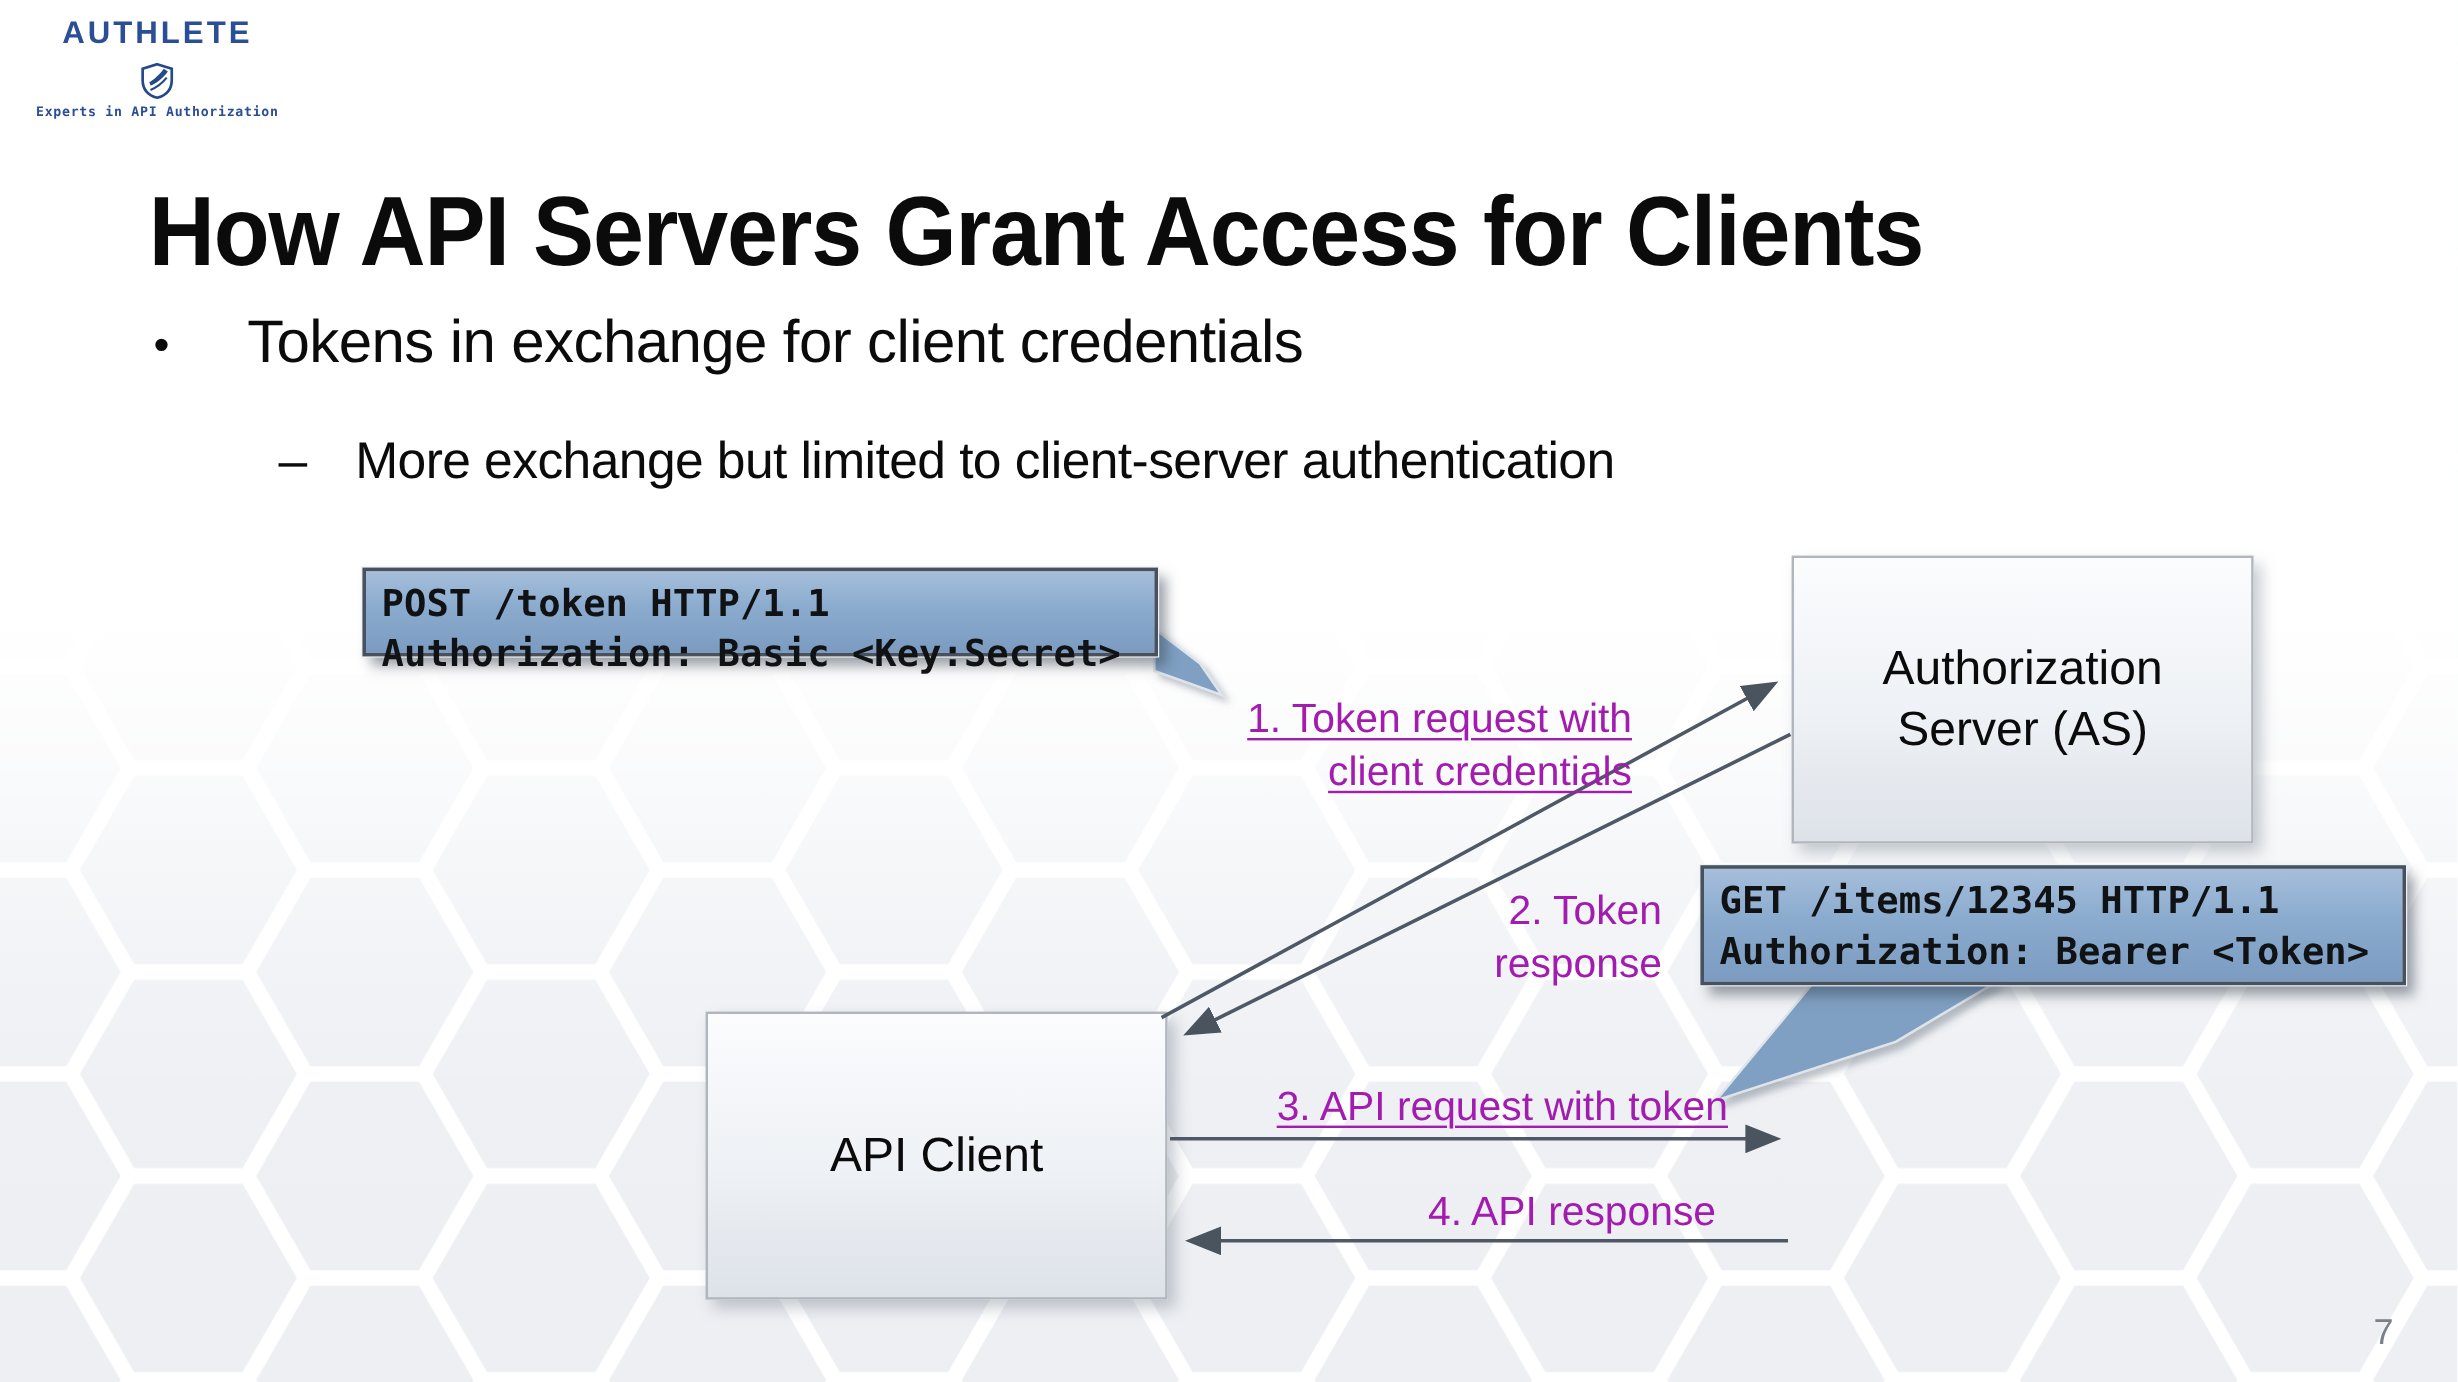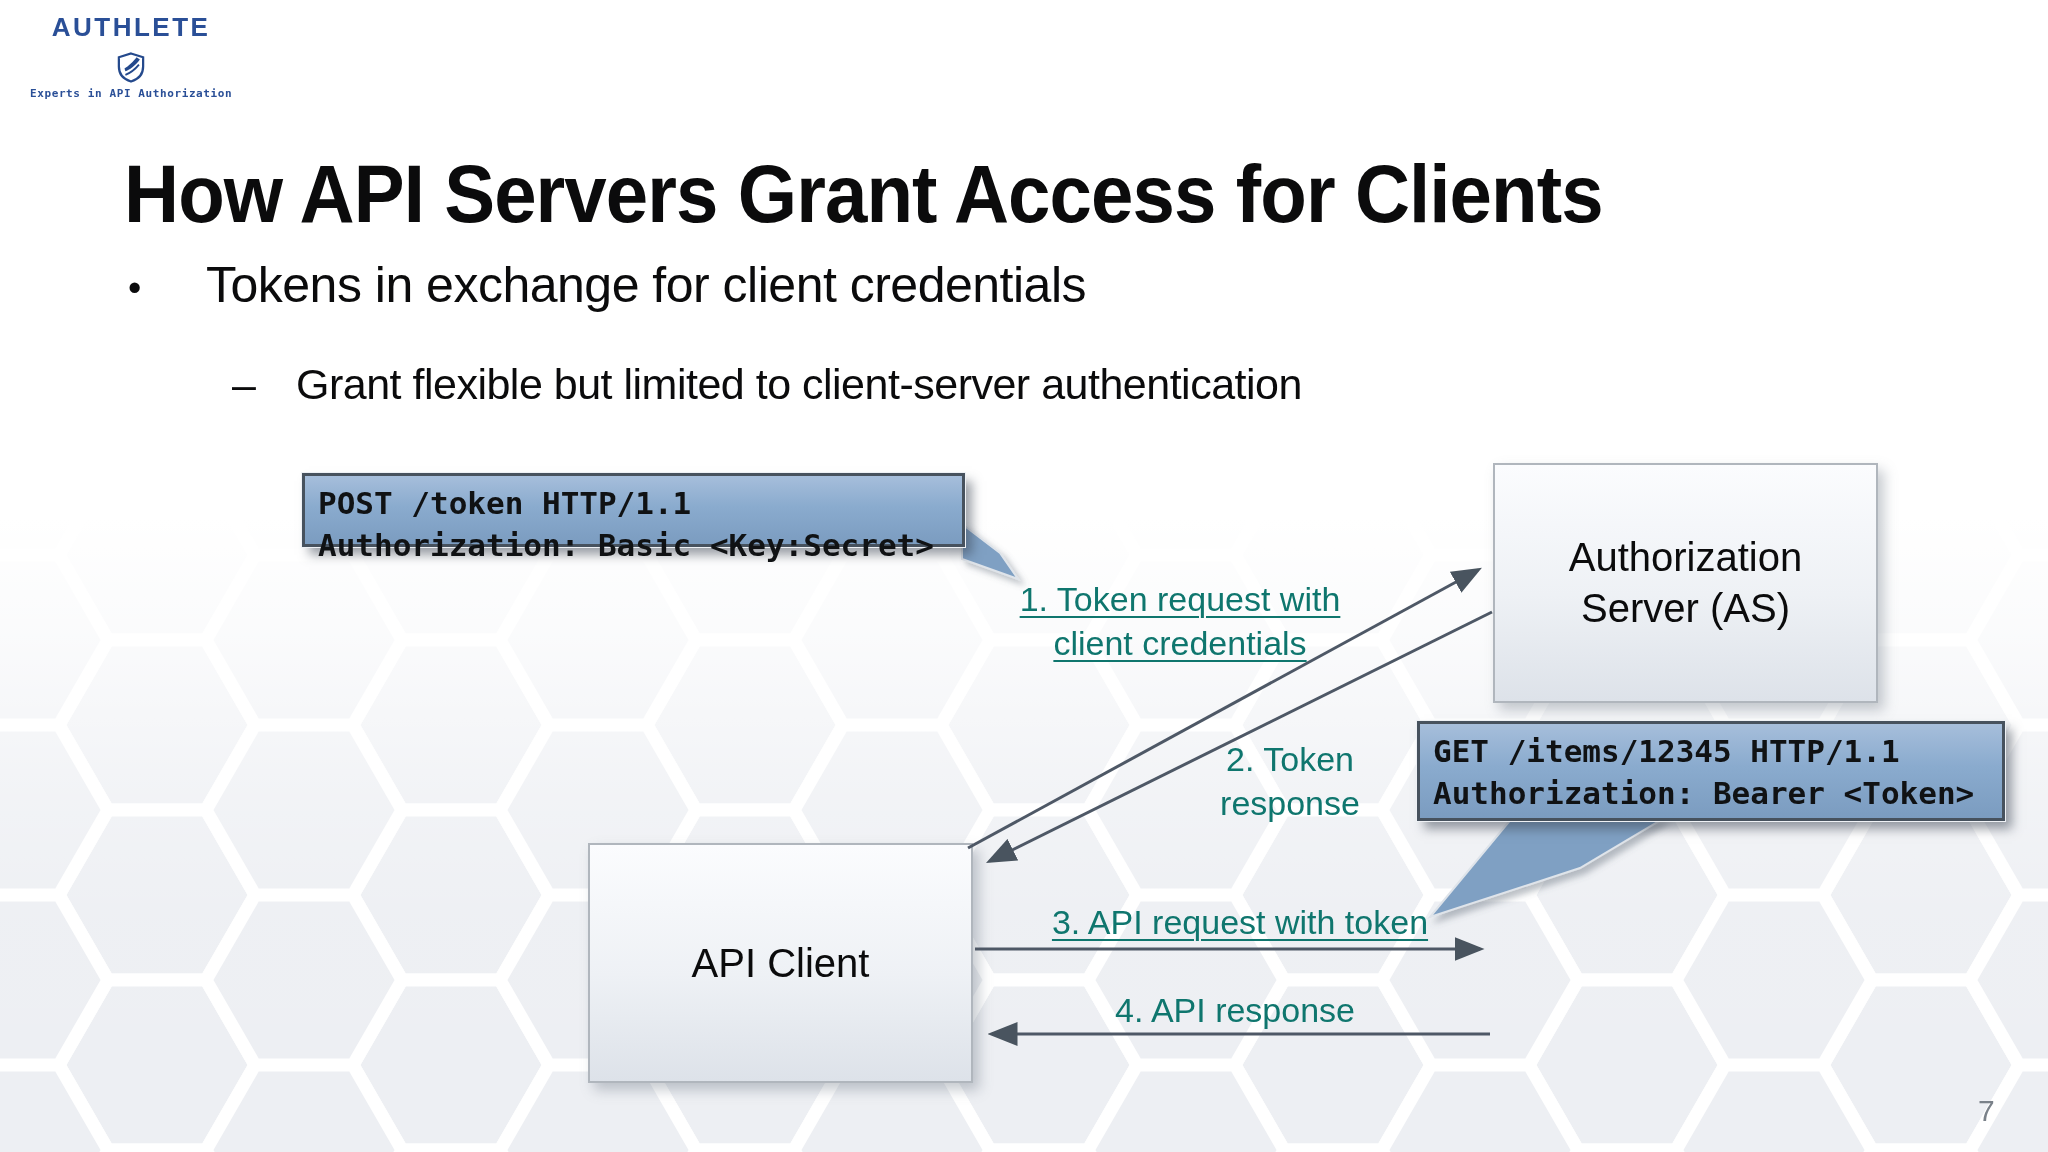--- a/index.html
+++ b/index.html
@@ -40,21 +40,21 @@
         background:linear-gradient(180deg,#a6bedb 0%,#8aabce 45%,#7b9cc0 100%);
         border:3px solid #47525e;
         box-shadow:0 0 0 1px #eef1f5, 7px 8px 10px rgba(55,65,80,.5);
         font-family:"DejaVu Sans Mono",monospace;font-weight:bold;font-size:31px;line-height:42px;
         color:#101214;padding:6px 0 0 13px;}
   #callout-post{left:302px;top:473px;width:663px;height:74px;}
   #callout-get{left:1417px;top:721px;width:588px;height:100px;}
   .code-line{white-space:pre;}
 
   
-  .flow-label{position:absolute;text-align:center;font-size:34px;line-height:44px;color:#0f766e;}
+  .flow-label{position:absolute;text-align:right;font-size:34px;line-height:44px;color:#a21caf;}
   .underlined{text-decoration:underline;text-decoration-thickness:2px;text-underline-offset:5px;}
   #flow1{left:1000px;top:577px;width:360px;}
   #flow2{left:1195px;top:737px;width:190px;}
   #flow3{left:1040px;top:900px;width:400px;}
   #flow4{left:1040px;top:988px;width:390px;}
 
   .page-number{position:absolute;left:1978px;top:1094px;font-size:30px;color:#7a8189;}
 </style>
 </head>
 <body>
@@ -99,21 +99,21 @@
   </div>
 
   <h1 class="title">How API Servers Grant Access for Clients</h1>
 
   <div class="bullet-l1">
     <span class="marker">•</span>
     <span>Tokens in exchange for client credentials</span>
   </div>
   <div class="bullet-l2">
     <span class="marker">–</span>
-    <span>Grant flexible but limited to client-server authentication</span>
+    <span>More exchange but limited to client-server authentication</span>
   </div>
 
   <div class="node" id="node-client">
     <div class="node-label">API Client</div>
   </div>
   <div class="node" id="node-as">
     <div class="node-label">Authorization Server (AS)</div>
   </div>
 
   <svg class="layer" width="2048" height="1152">

